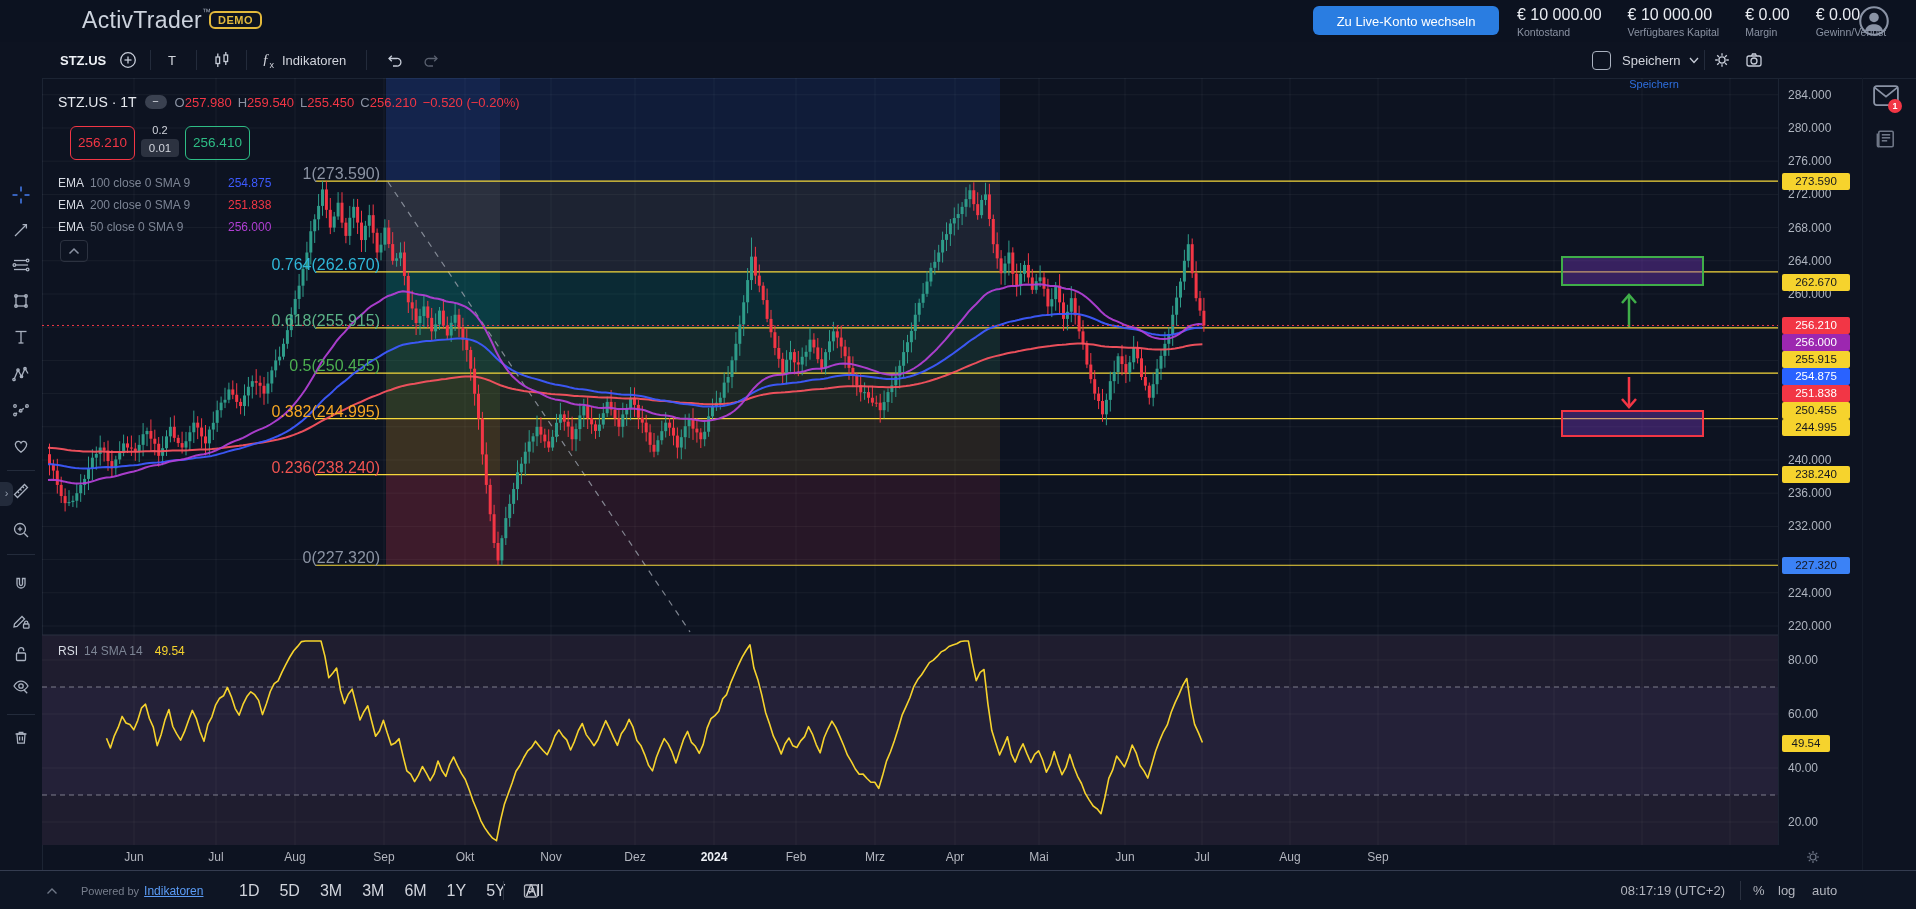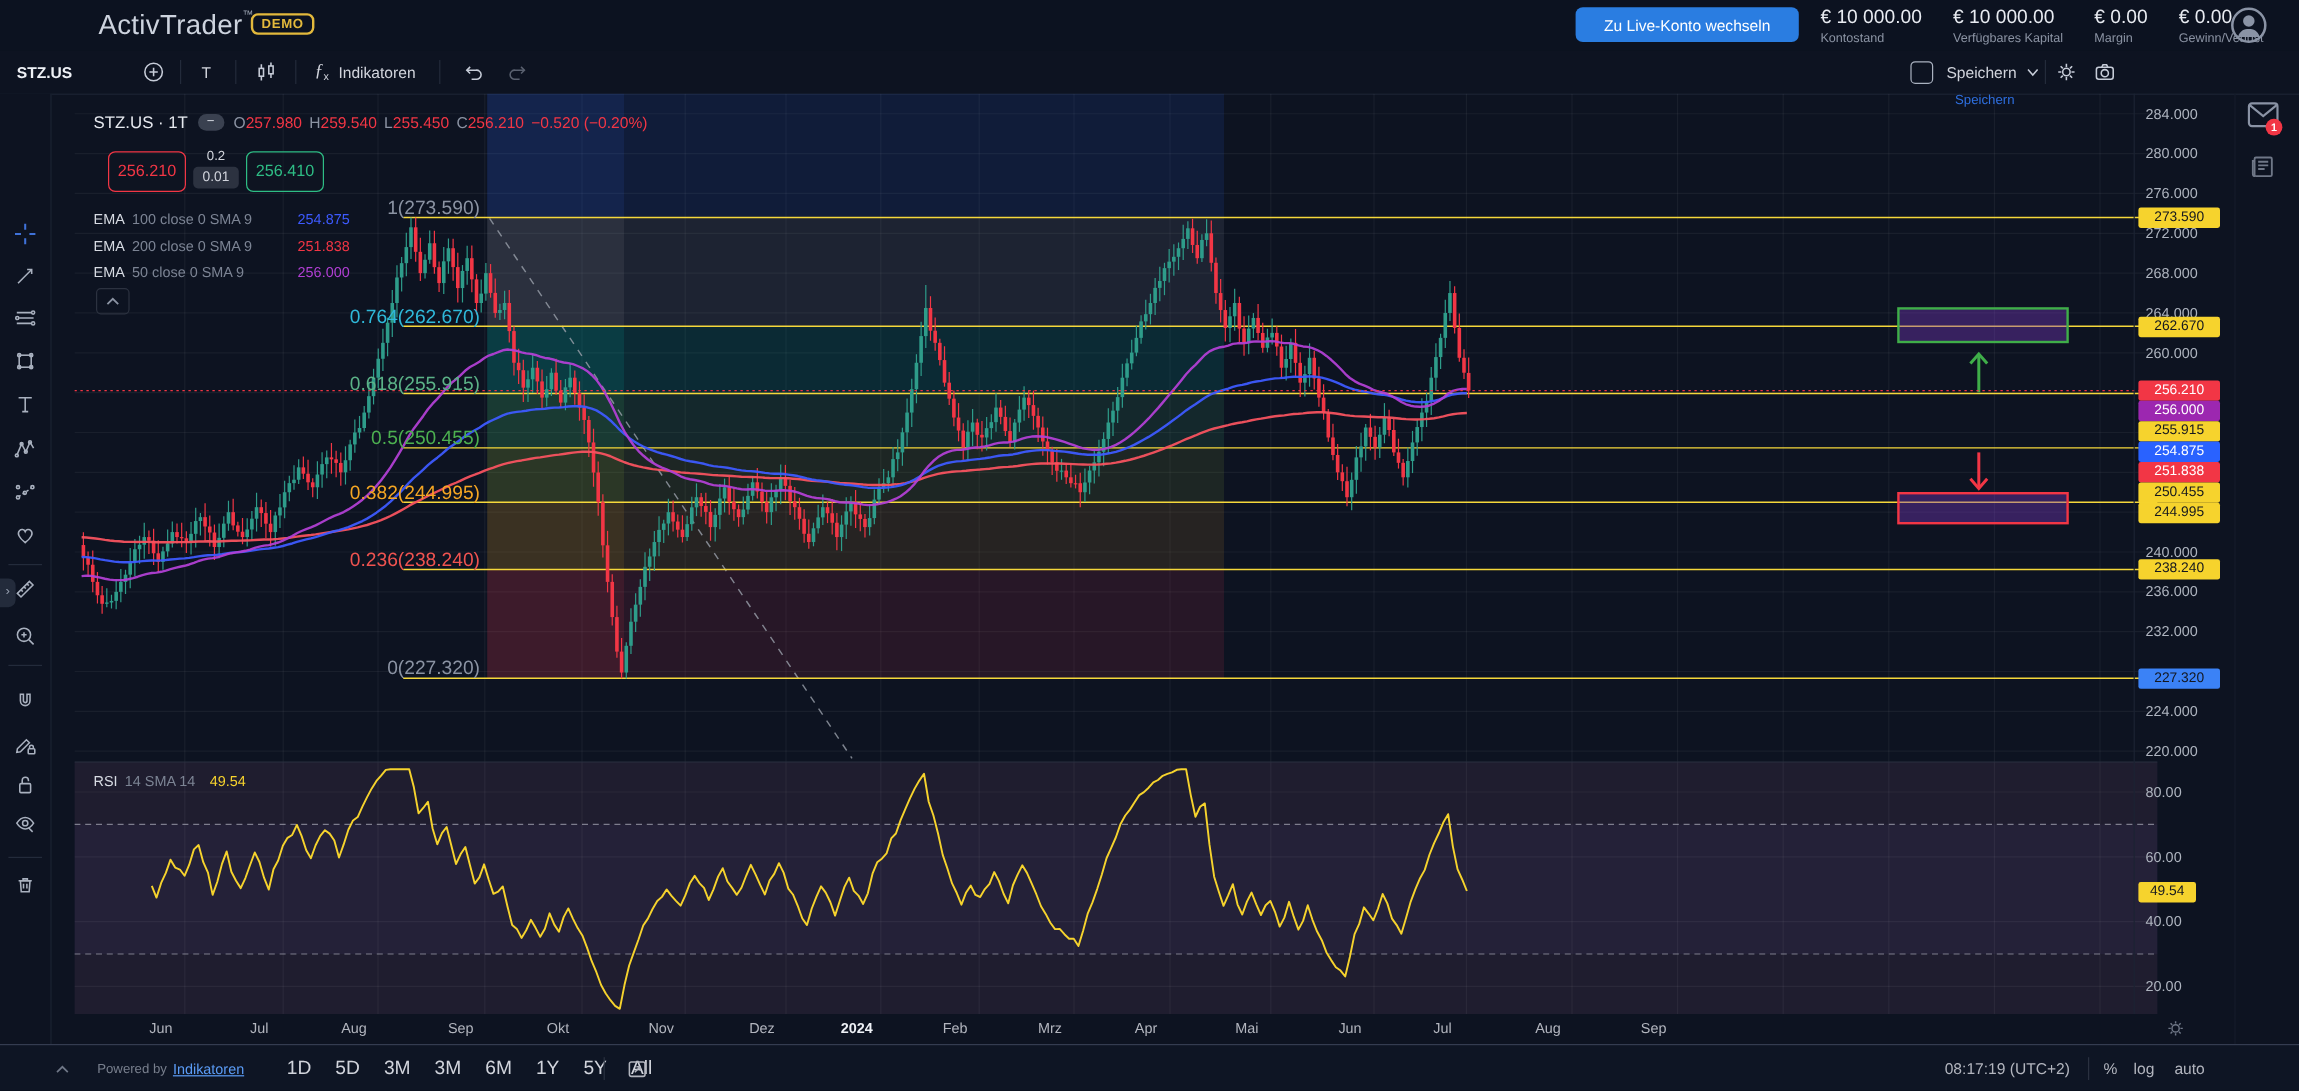--- a/index.html
+++ b/index.html
@@ -16,42 +16,42 @@
             font-size:13px;border:none;border-radius:6px;text-align:center;line-height:29px;cursor:pointer;}
   .stats{position:absolute;left:1517px;top:6px;display:flex;gap:26px;}
   .stat .v{font-size:16px;color:#e8ebf1;}
   .stat .l{font-size:10.5px;color:#8b93a3;margin-top:2px;}
   .avatar{position:absolute;left:1858px;top:5px;width:32px;height:32px;}
   
   .toolbar{position:absolute;left:0;top:42px;width:1916px;height:36px;background:#0d1321;
            border-bottom:1px solid #1c2433;}
   .tb-item{position:absolute;top:0;height:36px;display:flex;align-items:center;color:#d1d4dc;font-size:13px;cursor:pointer;}
   .tb-sep{position:absolute;top:8px;width:1px;height:20px;background:#232b3b;}
-  .symbol{font-weight:bold;color:#eef1f6;font-size:13px;}
+  .symbol{font-weight:bold;color:#eef1f6;font-size:13px;margin-left:46px;}
   .icon16{width:20px;height:20px;stroke:#c6ccd8;fill:none;stroke-width:1.3;}
   .dim{stroke:#59606f;}
   .fx{font-style:italic;font-family:"Liberation Serif",serif;font-size:15px;color:#d1d4dc;}
   .fx sub{font-size:9px;font-style:normal;font-family:"Liberation Sans",sans-serif;}
   .checkbox{width:17px;height:17px;border:1.5px solid #aab2c0;border-radius:4px;}
   .save-sub{position:absolute;left:1622px;top:78px;width:64px;text-align:center;font-size:11px;color:#2e6fe0;z-index:40;}
   
   .right-strip{position:absolute;left:1862px;top:78px;width:54px;bottom:39px;border-left:1px solid #151c2a;}
   .badge-red{position:absolute;left:1888px;top:99px;width:14px;height:14px;border-radius:50%;background:#f23645;
              color:#fff;font-size:9px;text-align:center;line-height:14px;font-weight:bold;z-index:5;}
   
   .sidebar{position:absolute;left:0;top:78px;width:42px;bottom:39px;background:#0d1321;border-right:1px solid #1c2433;}
   .tool{position:absolute;left:4px;width:34px;height:34px;display:flex;align-items:center;justify-content:center;
         border-radius:4px;cursor:pointer;}
   .tool svg{width:20px;height:20px;stroke:#a9b1bf;fill:none;stroke-width:1.3;}
   .tool.active svg{stroke:#3f72d9;stroke-width:1.7;}
   .sb-div{position:absolute;left:7px;width:28px;height:1px;background:#232b3b;}
   .drawer{position:absolute;left:0;top:482px;width:13px;height:24px;background:#232b3b;border-radius:0 6px 6px 0;
           color:#97a0b0;font-size:11px;text-align:center;line-height:22px;cursor:pointer;z-index:6;}
   
-  .chart{position:absolute;left:42px;top:78px;width:1736px;height:767px;margin-left:20px;}
+  .chart{position:absolute;left:42px;top:78px;width:1736px;height:767px;}
   .legend-row{position:absolute;left:16px;top:16px;display:flex;align-items:center;gap:8px;z-index:20;font-size:14px;}
   .legend-title{color:#e6e9ef;}
   .minus-chip{width:22px;height:14px;background:#3a4150;border-radius:7px;color:#d7dbe3;font-size:11px;
               text-align:center;line-height:13px;cursor:pointer;}
   .ohlc{display:flex;gap:6px;font-size:13px;}
   .ohlc .k{color:#8b93a3;}
   .ohlc .v{color:#f23645;}
   .chip-row{position:absolute;left:28px;top:48px;display:flex;align-items:flex-start;z-index:20;}
   .chip{width:63px;height:32px;border-radius:6px;border:1px solid;background:rgba(16,22,35,.55);
         text-align:center;line-height:32px;font-size:13.5px;cursor:pointer;}
@@ -1071,21 +1071,21 @@
       <div class="pa-label" style="top: 109.4px;">272.000</div>
       <div class="pa-label" style="top: 142.6px;">268.000</div>
       <div class="pa-label" style="top: 175.8px;">264.000</div>
       <div class="pa-label" style="top: 209px;">260.000</div>
       <div class="pa-label" style="top: 375px;">240.000</div>
       <div class="pa-label" style="top: 408.2px;">236.000</div>
       <div class="pa-label" style="top: 441.4px;">232.000</div>
       <div class="pa-label" style="top: 507.8px;">224.000</div>
       <div class="pa-label" style="top: 541px;">220.000</div>
       <div class="pa-badge" style="top: 95px; background: rgb(246, 211, 45); color: rgb(20, 23, 31);">273.590</div>
-      <div class="pa-badge" style="top: 186px; background: rgb(246, 211, 45); color: rgb(20, 23, 31);">262.670</div>
+      <div class="pa-badge" style="top: 196px; background: rgb(246, 211, 45); color: rgb(20, 23, 31);">262.670</div>
       <div class="pa-badge" style="top: 239px; background: rgb(242, 54, 69); color: rgb(255, 255, 255);">256.210</div>
       <div class="pa-badge" style="top: 256px; background: rgb(156, 39, 176); color: rgb(255, 255, 255);">256.000</div>
       <div class="pa-badge" style="top: 273px; background: rgb(246, 211, 45); color: rgb(20, 23, 31);">255.915</div>
       <div class="pa-badge" style="top: 290px; background: rgb(41, 98, 255); color: rgb(255, 255, 255);">254.875</div>
       <div class="pa-badge" style="top: 307px; background: rgb(242, 54, 69); color: rgb(255, 255, 255);">251.838</div>
       <div class="pa-badge" style="top: 324px; background: rgb(246, 211, 45); color: rgb(20, 23, 31);">250.455</div>
       <div class="pa-badge" style="top: 341px; background: rgb(246, 211, 45); color: rgb(20, 23, 31);">244.995</div>
       <div class="pa-badge" style="top: 388px; background: rgb(246, 211, 45); color: rgb(20, 23, 31);">238.240</div>
       <div class="pa-badge" style="top: 479px; background: #3b82f6; color: rgb(20, 23, 31);">227.320</div>
       <div class="pa-label" style="top: 575px;">80.00</div>

